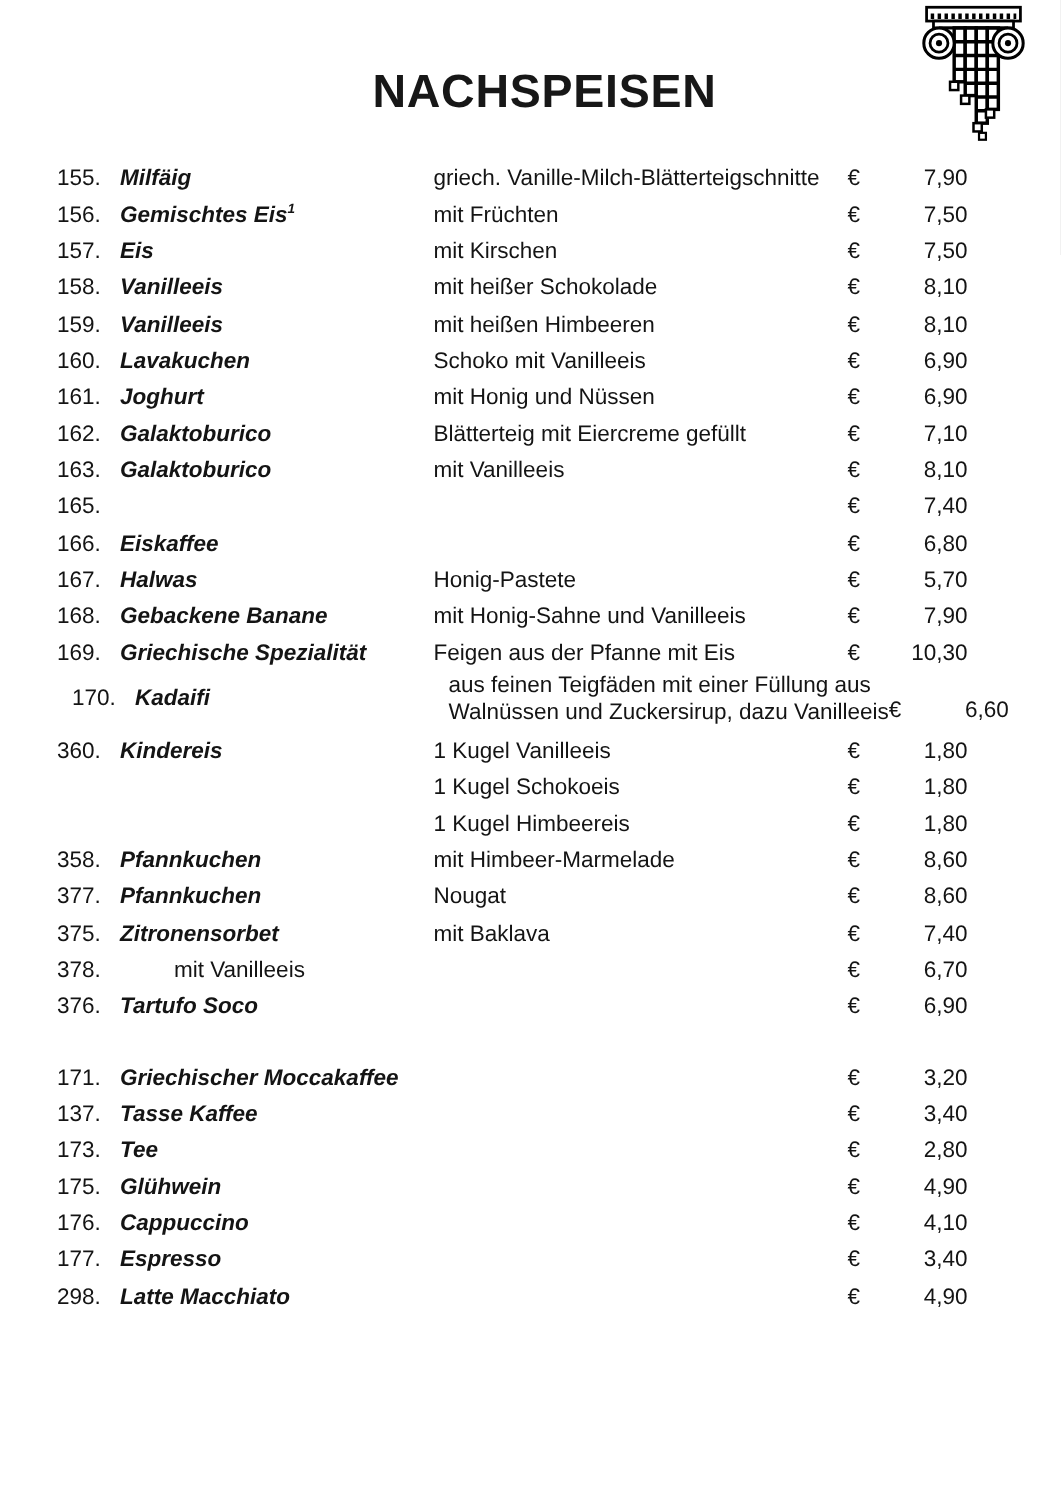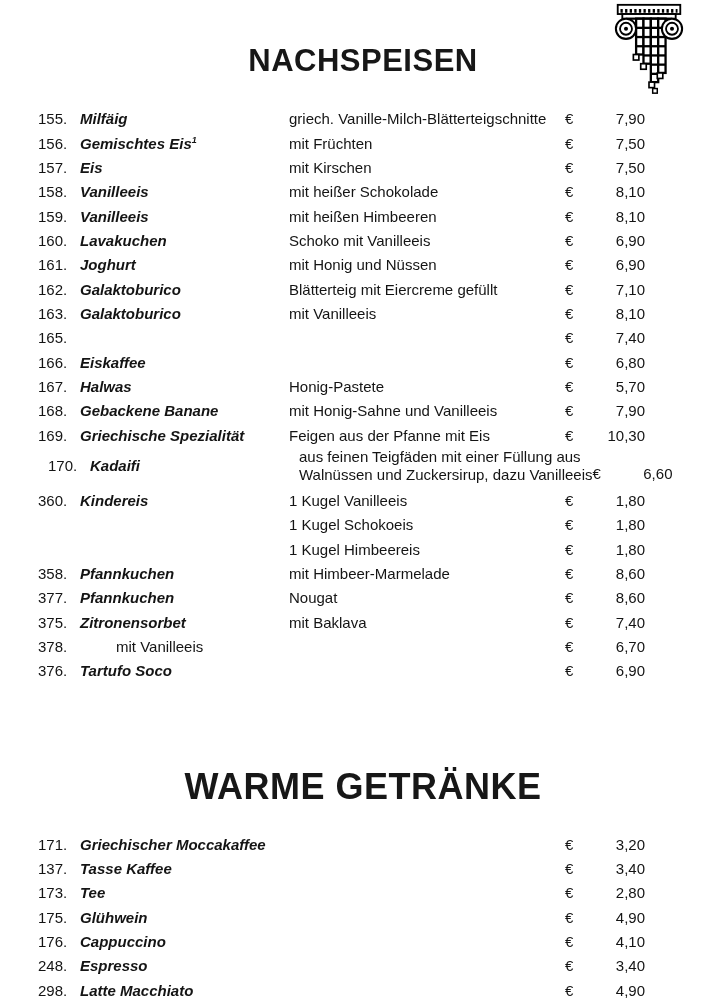--- a/index.html
+++ b/index.html
@@ -295,21 +295,20 @@
     <span class="num">376.</span>
     <span class="name">Tartufo Soco</span>
     <span class="desc"></span>
     <span class="cur">€</span>
     <span class="price">6,90</span>
   </div>
 </div>
   </section>
 
   <section>
-    <h1 class="section-title title-warme">WARME GETRÄNKE</h1>
     <div class="rows rows-warme">
   <div class="row">
     <span class="num">171.</span>
     <span class="name">Griechischer Moccakaffee</span>
     <span class="desc"></span>
     <span class="cur">€</span>
     <span class="price">3,20</span>
   </div>
 
   <div class="row">
@@ -338,21 +337,21 @@
 
   <div class="row">
     <span class="num">176.</span>
     <span class="name">Cappuccino</span>
     <span class="desc"></span>
     <span class="cur">€</span>
     <span class="price">4,10</span>
   </div>
 
   <div class="row">
-    <span class="num">248.</span>
+    <span class="num">177.</span>
     <span class="name">Espresso</span>
     <span class="desc"></span>
     <span class="cur">€</span>
     <span class="price">3,40</span>
   </div>
 
   <div class="row">
     <span class="num">298.</span>
     <span class="name">Latte Macchiato</span>
     <span class="desc"></span>

